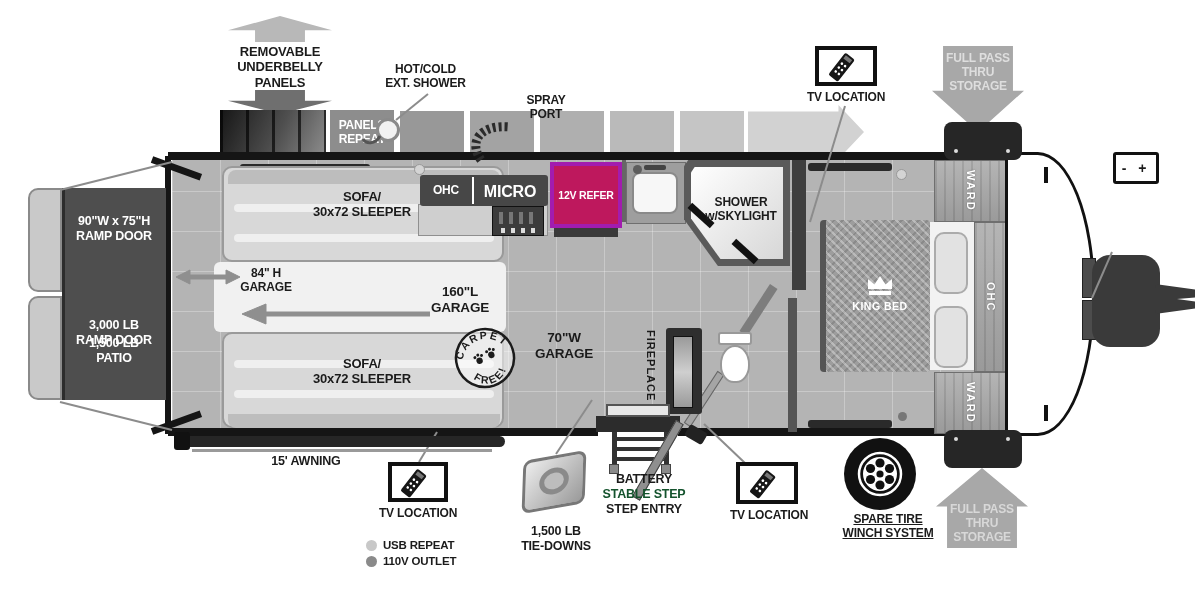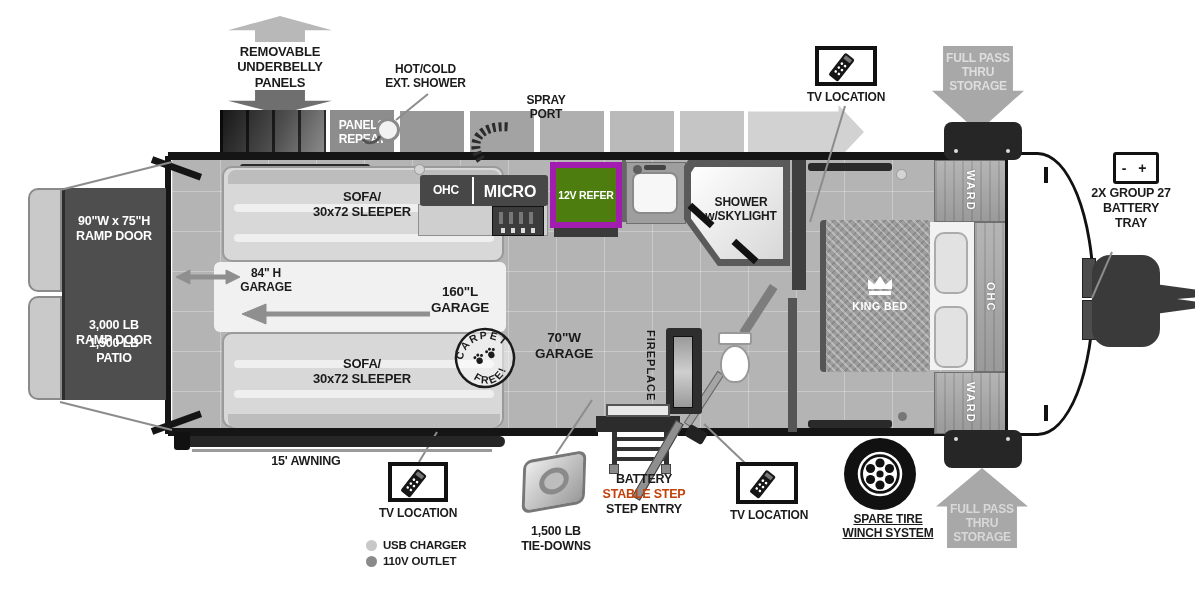--- a/index.html
+++ b/index.html
@@ -2,21 +2,21 @@
 <html><head>
 <meta charset="utf-8">
 <style>
   html,body{margin:0;padding:0;background:#fff;}
   #stage{position:relative;width:1200px;height:600px;background:#fff;overflow:hidden;
          font-family:"Liberation Sans", sans-serif;color:#1b1b1b;}
   .abs{position:absolute;}
   .lbl{position:absolute;font-weight:bold;white-space:pre-line;text-align:center;
        line-height:1.18;color:#1b1b1b;letter-spacing:-0.2px;}
   .white{color:#fff;}
-  .gray-t{color:#c2410c;}
+  .gray-t{color:#14532d;}
   .vblock{display:flex;align-items:center;justify-content:center;}
   .vtext{writing-mode:vertical-rl;font-weight:bold;font-size:11px;letter-spacing:2px;color:#fff;
          text-shadow:0 0 2px rgba(0,0,0,.35);}
   .vlbl{position:absolute;writing-mode:vertical-rl;font-weight:bold;letter-spacing:1px;}
   
   .floor{background:#b4b4b4;
     background-image:repeating-linear-gradient(0deg,rgba(255,255,255,.28) 0 1px,transparent 1px 40px),
                      repeating-linear-gradient(90deg,rgba(255,255,255,.28) 0 1px,transparent 1px 48px);}
   .wall{background:#151515;}
   .window-slot{background:#2a2a2a;border-radius:3px;}
@@ -85,23 +85,20 @@
   <div class="arrow-house" style="left:932px;top:46px;width:92px;height:86px;
               clip-path:polygon(12% 0,88% 0,88% 52%,100% 52%,50% 100%,0 52%,12% 52%);">
     <div class="lbl" style="left:0;top:5px;width:92px;font-size:12px;color:#dedede;">FULL PASS
 THRU
 STORAGE</div>
   </div>
 
   <div class="abs vblock" style="left:1113px;top:152px;width:40px;height:26px;border:3px solid #111;border-radius:3px;background:#fff;">
     <span class="lbl" style="position:static;font-size:14px;letter-spacing:4px;">-  +</span>
   </div>
-  <div class="lbl" style="left:1072px;top:186px;width:118px;font-size:12.5px;">2X GROUP 27
-BATTERY
-TRAY</div>
 
   <div class="abs floor" style="left:172px;top:158px;width:838px;height:274px;"></div>
   <div class="abs wall" style="left:168px;top:152px;width:842px;height:8px;"></div>
   <div class="abs wall" style="left:168px;top:428px;width:430px;height:8px;"></div>
   <div class="abs wall" style="left:678px;top:428px;width:332px;height:8px;"></div>
   <div class="abs wall" style="left:165px;top:156px;width:6px;height:278px;"></div>
   <div class="abs wall" style="left:152px;top:156px;width:52px;height:7px;transform-origin:left center;transform:rotate(20deg);"></div>
   <div class="abs wall" style="left:152px;top:428px;width:52px;height:7px;transform-origin:left center;transform:rotate(-20deg);"></div>
   <div class="abs window-slot" style="left:240px;top:164px;width:130px;height:9px;"></div>
   <div class="abs window-slot" style="left:808px;top:163px;width:84px;height:8px;"></div>
@@ -169,21 +166,21 @@
   <div class="abs" style="left:418px;top:204px;width:130px;height:32px;background:#cfcfcf;border:1px solid #8f8f8f;box-sizing:border-box;"></div>
   <div class="abs" style="left:420px;top:175px;width:128px;height:31px;background:#474747;border-radius:3px;"></div>
   <div class="lbl white" style="left:424px;top:183px;width:44px;font-size:12px;">OHC</div>
   <div class="abs" style="left:472px;top:177px;width:2px;height:27px;background:#fff;"></div>
   <div class="lbl white" style="left:476px;top:183px;width:68px;font-size:16px;">MICRO</div>
   <div class="abs" style="left:492px;top:206px;width:52px;height:30px;background:#3c3c3c;border:1px solid #111;box-sizing:border-box;">
     <div class="abs" style="left:6px;top:5px;width:40px;height:12px;background:repeating-linear-gradient(90deg,#777 0 4px,#3c3c3c 4px 10px);"></div>
     <div class="abs" style="left:8px;top:21px;width:36px;height:5px;background:repeating-linear-gradient(90deg,#ddd 0 4px,transparent 4px 10px);"></div>
   </div>
 
-  <div class="abs vblock" style="left:550px;top:162px;width:72px;height:66px;background:#4d7c0f;border:6px solid #a21caf;box-sizing:border-box;">
+  <div class="abs vblock" style="left:550px;top:162px;width:72px;height:66px;background:#be185d;border:4px solid #a21caf;box-sizing:border-box;">
     <span class="lbl white" style="position:static;font-size:10.5px;">12V REFER</span>
   </div>
   <div class="abs" style="left:554px;top:228px;width:64px;height:9px;background:#3a3a3a;"></div>
 
   <div class="abs" style="left:622px;top:160px;width:4px;height:62px;background:#666;"></div>
   <div class="abs" style="left:626px;top:162px;width:60px;height:62px;background:#9e9e9e;border:1px solid #6f6f6f;box-sizing:border-box;"></div>
   <div class="abs" style="left:632px;top:172px;width:46px;height:42px;background:#f7f7f7;border:2px solid #8a8a8a;border-radius:8px;box-sizing:border-box;"></div>
   <div class="abs" style="left:644px;top:165px;width:22px;height:5px;background:#444;border-radius:2px;"></div>
 
   <div class="abs" style="left:684px;top:160px;width:106px;height:106px;background:#5a5a5a;
@@ -306,21 +303,21 @@
         <circle cx="12" cy="12" r="1.3" fill="#fff"></circle>
       <circle cx="8" cy="17" r="1.3" fill="#fff"></circle>
         <circle cx="12" cy="17" r="1.3" fill="#fff"></circle>
       <circle cx="8" cy="22" r="1.3" fill="#fff"></circle>
         <circle cx="12" cy="22" r="1.3" fill="#fff"></circle>
     </svg>
   </div>
   <div class="lbl" style="left:358px;top:506px;width:120px;font-size:12px;">TV LOCATION</div>
 
   <div class="dot" style="left:366px;top:540px;width:11px;height:11px;background:#c8c8c8;"></div>
-  <div class="lbl" style="left:383px;top:539px;width:120px;font-size:11.5px;text-align:left;">USB CHARGER</div>
+  <div class="lbl" style="left:383px;top:539px;width:120px;font-size:11.5px;text-align:left;">USB REPEAT</div>
   <div class="dot" style="left:366px;top:556px;width:11px;height:11px;background:#8a8a8a;"></div>
   <div class="lbl" style="left:383px;top:555px;width:120px;font-size:11.5px;text-align:left;">110V OUTLET</div>
 
   <div class="abs" style="left:522px;top:456px;width:64px;height:52px;background:linear-gradient(135deg,#ececec,#9a9a9a);
               border:3px solid #777;border-radius:8px;box-sizing:border-box;transform:rotate(-10deg) skewX(-12deg);">
     <div class="abs" style="left:14px;top:9px;width:30px;height:26px;border:5px solid #8a8a8a;border-radius:50%;box-sizing:border-box;background:#bdbdbd;"></div>
   </div>
   <div class="lbl" style="left:510px;top:524px;width:92px;font-size:12.5px;">1,500 LB
 TIE-DOWNS</div>
 

